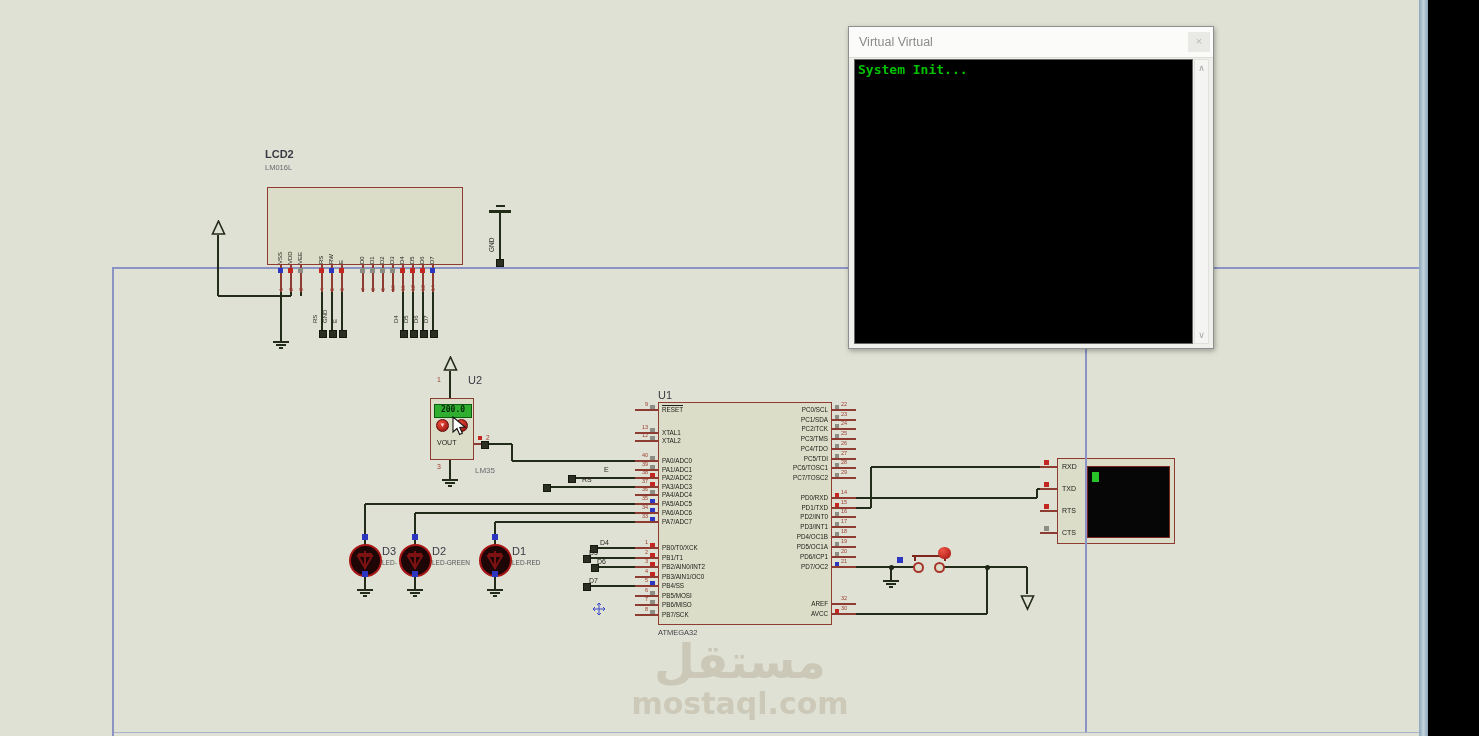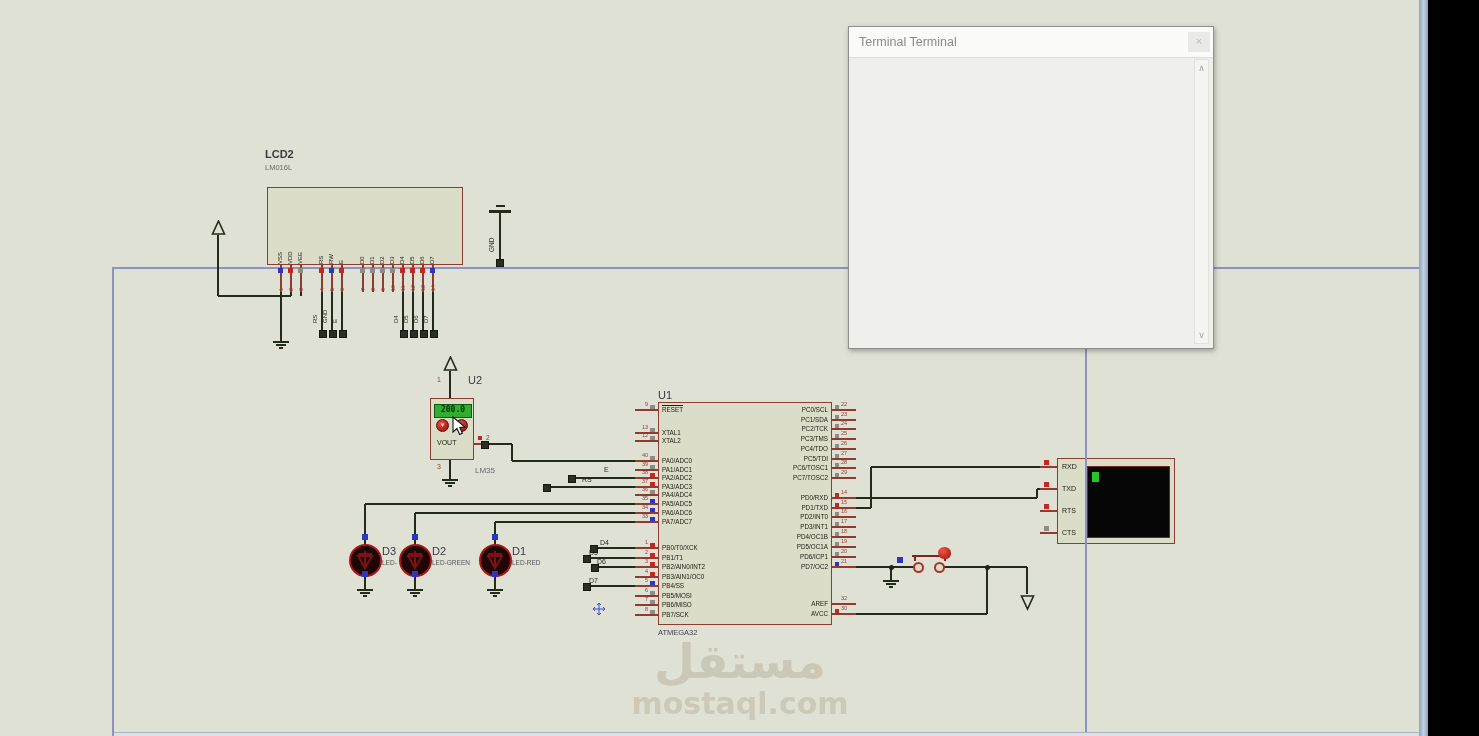--- a/index.html
+++ b/index.html
@@ -147,22 +147,23 @@
       </svg>
   </div>
 
   <div id="mouse-cursor">
     <svg width="18" height="22">
         <path d="M2 1 L2 16 L6 12.5 L8.6 18.5 L11.4 17.2 L8.8 11.4 L14 11 Z" fill="#fff" stroke="#111" stroke-width="1.1"></path>
       </svg>
   </div>
 
   <div id="vt-win">
-    <div id="vt-title">Terminal Terminal</div>
+    <div id="vt-title">Virtual Virtual</div>
     <div id="vt-close">×</div>
+    <div id="vt-screen">System Init...</div>
     <div id="vt-scroll">
       <div class="vt-arrow" style="top:3px;">∧</div>
       <div class="vt-arrow" style="bottom:3px;">∨</div>
     </div>
   </div>
 
   <div id="right-scroll"></div>
   <div id="right-black"></div>
 <div class="wire" style="left: 280.2px; top: 292px; width: 1.6px; height: 49px;"></div>
     <div class="wire" style="left: 290.2px; top: 292px; width: 1.6px; height: 4px;"></div>

